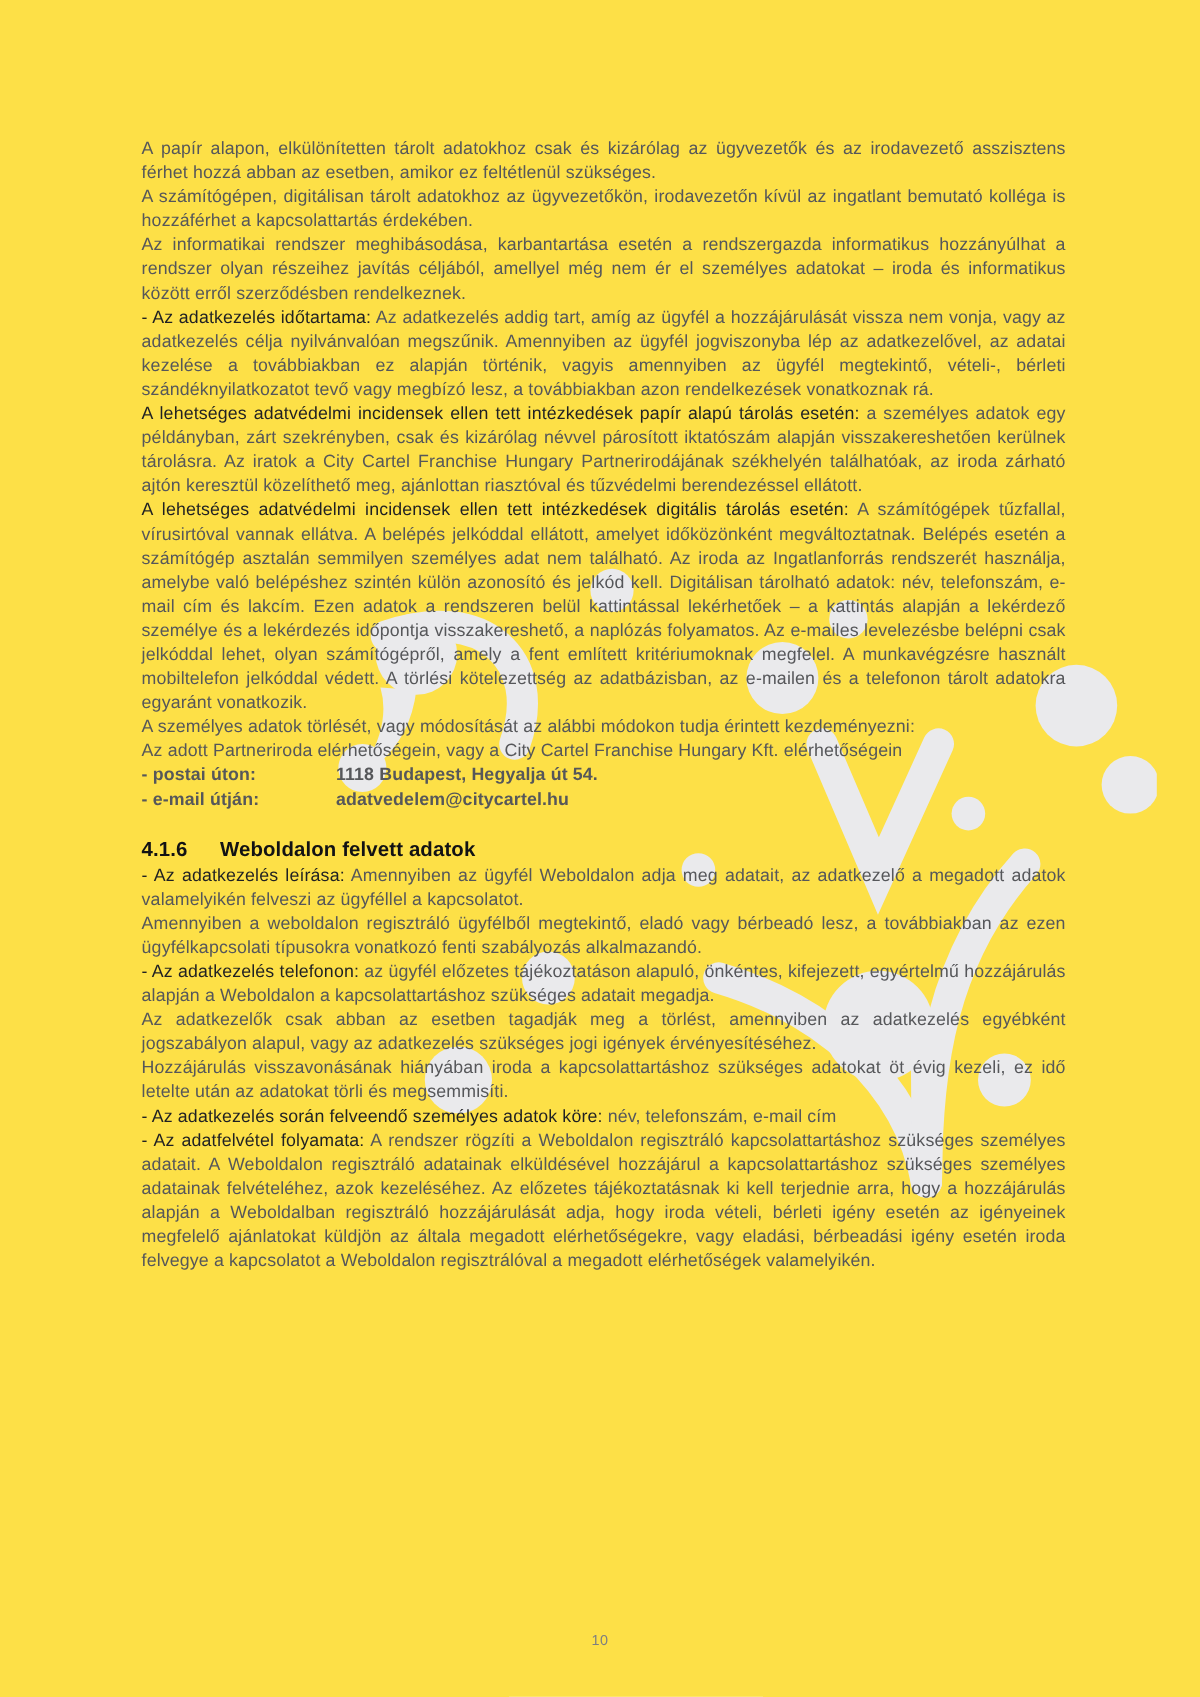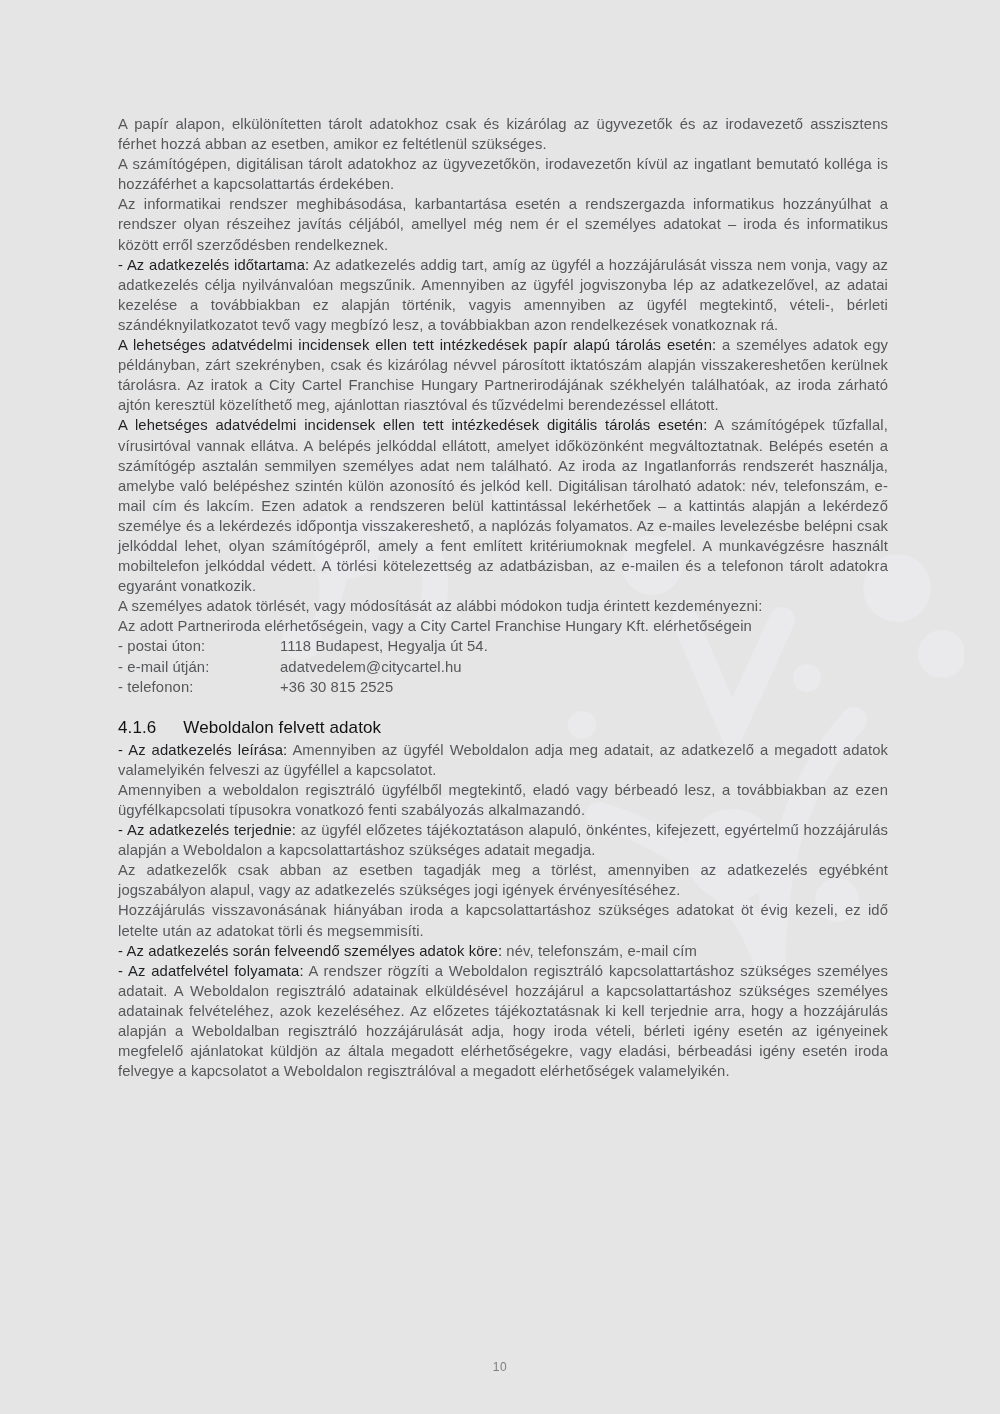--- a/index.html
+++ b/index.html
@@ -1,35 +1,35 @@
 <!DOCTYPE html>
 <html lang="hu"><head>
 <meta charset="utf-8">
 <style>
   html,body{margin:0;padding:0;background:#ffffff;}
   body{
     width:1000px;height:1414px;position:relative;overflow:hidden;
     font-family:"Liberation Sans", sans-serif;
   }
-  .page{position:absolute;inset:0;background:#e5e5e5;}
+  .page{position:absolute;inset:0;background:#fde047;}
   .watermark{position:absolute;left:252px;top:430px;z-index:0;pointer-events:none;}
   .content{
     position:absolute;left:118px;top:114px;width:770px;z-index:1;
     font-size:14.8px;line-height:20.1px;letter-spacing:0.12px;
     color:#56575a;text-align:justify;
   }
   .content p{margin:0;}
   .b{font-weight:normal;color:#1f2023;}
-  .contact-row{display:flex;text-align:left;}
+  .contact-row{display:flex;text-align:left;font-weight:bold;}
   .contact-label{flex:0 0 150px;}
   .contact-value{flex:1;margin-left:12px;}
   h2.section{
     margin:20px 0 2px 0;font-size:17px;line-height:21px;
     color:#121214;text-align:left;letter-spacing:0.1px;
-    font-weight:normal;
+    font-weight:bold;
   }
   h2.section .h-num{margin-right:27px;}
   .page-number{
     position:absolute;left:0;right:0;top:1360px;z-index:1;
     text-align:center;font-size:12px;color:#7d7e81;letter-spacing:0.5px;
   }
 </style>
 </head>
 <body>
 
@@ -71,28 +71,24 @@
       <p><span>A személyes adatok törlését, vagy módosítását az alábbi módokon tudja érintett kezdeményezni:</span></p>
       <p><span>Az adott Partneriroda elérhetőségein, vagy a City Cartel Franchise Hungary Kft. elérhetőségein</span></p>
       <div class="contact-row">
         <span class="contact-label">- postai úton:</span>
         <span class="contact-value">1118 Budapest, Hegyalja út 54.</span>
       </div>
       <div class="contact-row">
         <span class="contact-label">- e-mail útján:</span>
         <span class="contact-value">adatvedelem@citycartel.hu</span>
       </div>
-      <div class="contact-row">
-        <span class="contact-label">- telefonon:</span>
-        <span class="contact-value">+36 30 815 2525</span>
-      </div>
       <h2 class="section"><span class="h-num">4.1.6</span><span class="h-title">Weboldalon felvett adatok</span></h2>
       <p><span class="b">- Az adatkezelés leírása:</span><span> Amennyiben az ügyfél Weboldalon adja meg adatait, az adatkezelő a megadott adatok valamelyikén felveszi az ügyféllel a kapcsolatot.</span></p>
       <p><span>Amennyiben a weboldalon regisztráló ügyfélből megtekintő, eladó vagy bérbeadó lesz, a továbbiakban az ezen ügyfélkapcsolati típusokra vonatkozó fenti szabályozás alkalmazandó.</span></p>
-      <p><span class="b">- Az adatkezelés terjednie:</span><span> az ügyfél előzetes tájékoztatáson alapuló, önkéntes, kifejezett, egyértelmű hozzájárulás alapján a Weboldalon a kapcsolattartáshoz szükséges adatait megadja.</span></p>
+      <p><span class="b">- Az adatkezelés telefonon:</span><span> az ügyfél előzetes tájékoztatáson alapuló, önkéntes, kifejezett, egyértelmű hozzájárulás alapján a Weboldalon a kapcsolattartáshoz szükséges adatait megadja.</span></p>
       <p><span>Az adatkezelők csak abban az esetben tagadják meg a törlést, amennyiben az adatkezelés egyébként jogszabályon alapul, vagy az adatkezelés szükséges jogi igények érvényesítéséhez.</span></p>
       <p><span>Hozzájárulás visszavonásának hiányában iroda a kapcsolattartáshoz szükséges adatokat öt évig kezeli, ez idő letelte után az adatokat törli és megsemmisíti.</span></p>
       <p><span class="b">- Az adatkezelés során felveendő személyes adatok köre:</span><span> név, telefonszám, e-mail cím</span></p>
       <p><span class="b">- Az adatfelvétel folyamata:</span><span> A rendszer rögzíti a Weboldalon regisztráló kapcsolattartáshoz szükséges személyes adatait. A Weboldalon regisztráló adatainak elküldésével hozzájárul a kapcsolattartáshoz szükséges személyes adatainak felvételéhez, azok kezeléséhez. Az előzetes tájékoztatásnak ki kell terjednie arra, hogy a hozzájárulás alapján a Weboldalban regisztráló hozzájárulását adja, hogy iroda vételi, bérleti igény esetén az igényeinek megfelelő ajánlatokat küldjön az általa megadott elérhetőségekre, vagy eladási, bérbeadási igény esetén iroda felvegye a kapcsolatot a Weboldalon regisztrálóval a megadott elérhetőségek valamelyikén.</span></p>
     </main>
 
   <div class="page-number">10</div>
 </div>
 
 </body></html>

